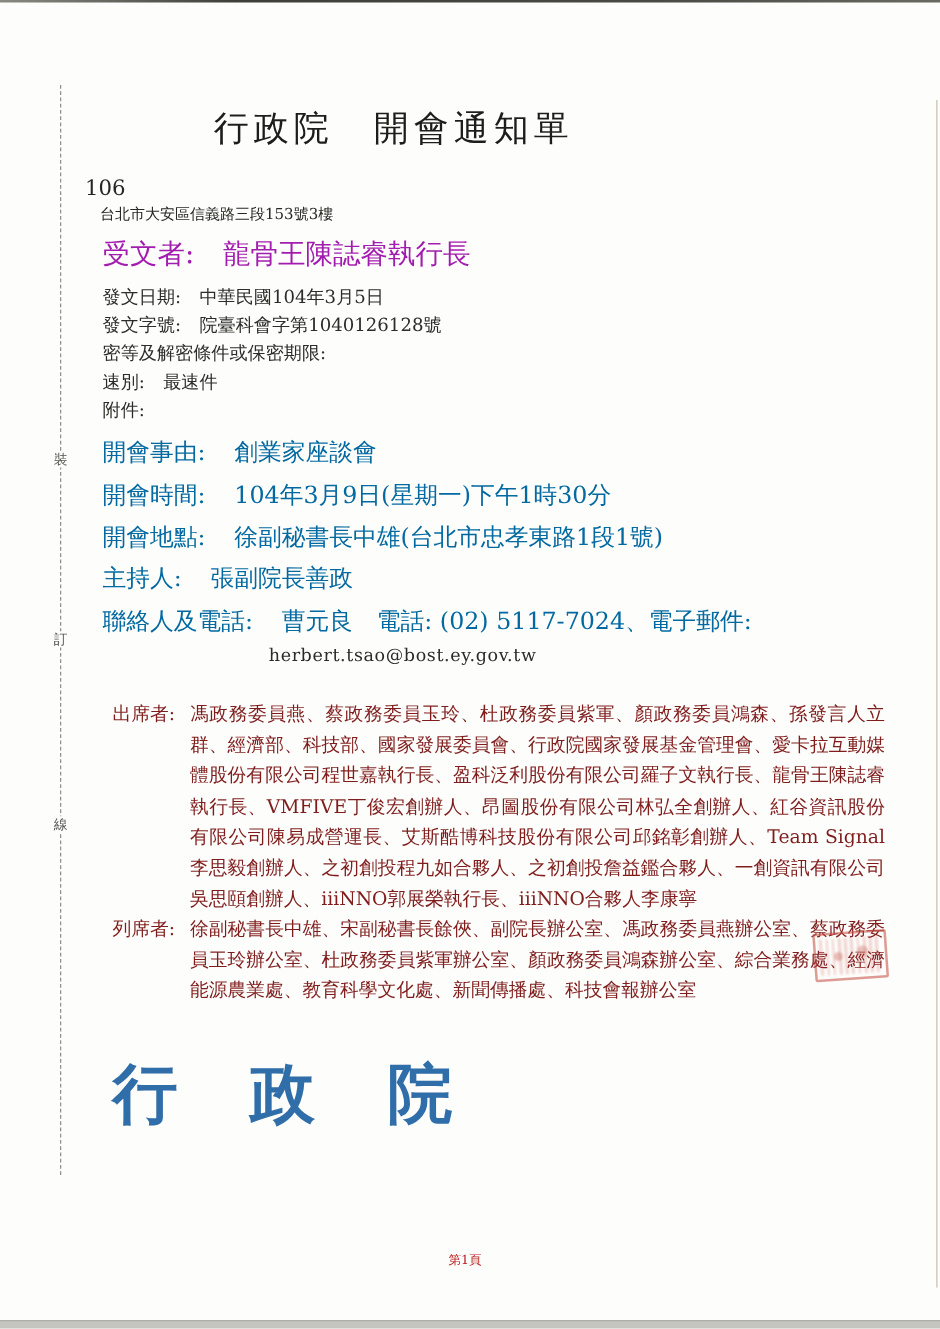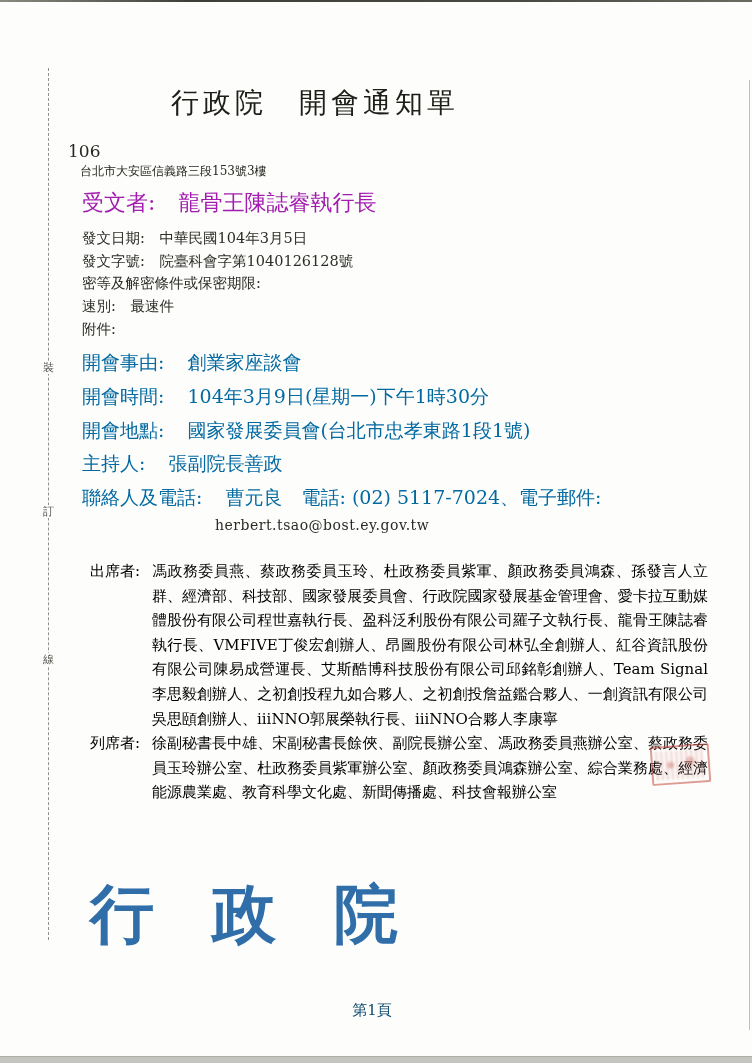--- a/index.html
+++ b/index.html
@@ -56,21 +56,21 @@
   .meeting { position: absolute; left: 82px; top: 346px; font-size: 19px; line-height: 33.8px; color: #0369a1; }
   .meeting .lbl { margin-right: 17px; }
 
   .email {
     position: absolute; left: 215px; top: 517px;
     font-size: 14px; letter-spacing: 0.5px; color: #2a2a26;
   }
 
   .participants {
     position: absolute; left: 90px; top: 559px; width: 618px;
-    font-size: 15px; line-height: 24.6px; color: #000000;
+    font-size: 15px; line-height: 24.6px; color: #7f1d1d;
   }
   .prow { display: flex; align-items: flex-start; }
   .plbl { width: 62px; flex: 0 0 62px; }
   .ptext { flex: 1; text-align: justify; }
 
   .stamp {
     position: absolute; left: 651px; top: 745px; width: 55px; height: 35px;
     border: 2px solid rgba(194, 74, 62, 0.55);
     border-radius: 2px;
     transform: rotate(-4deg);
@@ -79,30 +79,30 @@
     position: absolute; inset: 3px;
     background:
       radial-gradient(circle at 30% 50%, rgba(194,74,62,.45) 0 3px, transparent 4px),
       radial-gradient(circle at 70% 40%, rgba(194,74,62,.4) 0 4px, transparent 5px),
       repeating-linear-gradient(90deg, rgba(194,74,62,.3) 0 2px, transparent 2px 5px);
     filter: blur(1px);
     opacity: 0.8;
   }
 
   .watermark {
-    position: absolute; left: 90px; top: 882px;
-    font-size: 64px; line-height: 1; font-weight: 700;
+    position: absolute; left: 90px; top: 850px;
+    font-size: 52px; line-height: 1; font-weight: 700;
     letter-spacing: 58px; white-space: nowrap;
     color: var(--watermark-blue, #306ea9);
     font-family: "DejaVu Serif", "Liberation Serif", serif;
   }
 
   .footer {
     position: absolute; left: 0; top: 1001px; width: 744px;
-    text-align: center; font-size: 15px; color: #0c4a6e;
+    text-align: center; font-size: 10px; color: #b91c1c;
   }
 </style>
 </head>
 <body>
 
 <div class="page">
 
   <div class="scan-edge-top"></div>
   <div class="scan-edge-bottom"></div>
   <div class="scan-edge-right"></div>
@@ -149,21 +149,21 @@
     <div>
       <span class="lbl">開會事由:</span>
       <span>創業家座談會</span>
     </div>
     <div>
       <span class="lbl">開會時間:</span>
       <span>104年3月9日(星期一)下午1時30分</span>
     </div>
     <div>
       <span class="lbl">開會地點:</span>
-      <span>國家發展委員會(台北市忠孝東路1段1號)</span>
+      <span>徐副秘書長中雄(台北市忠孝東路1段1號)</span>
     </div>
     <div>
       <span class="lbl">主持人:</span>
       <span>張副院長善政</span>
     </div>
     <div>
       <span class="lbl">聯絡人及電話:</span>
       <span>曹元良　電話: (02) 5117-7024、電子郵件:</span>
     </div>
   </div>

